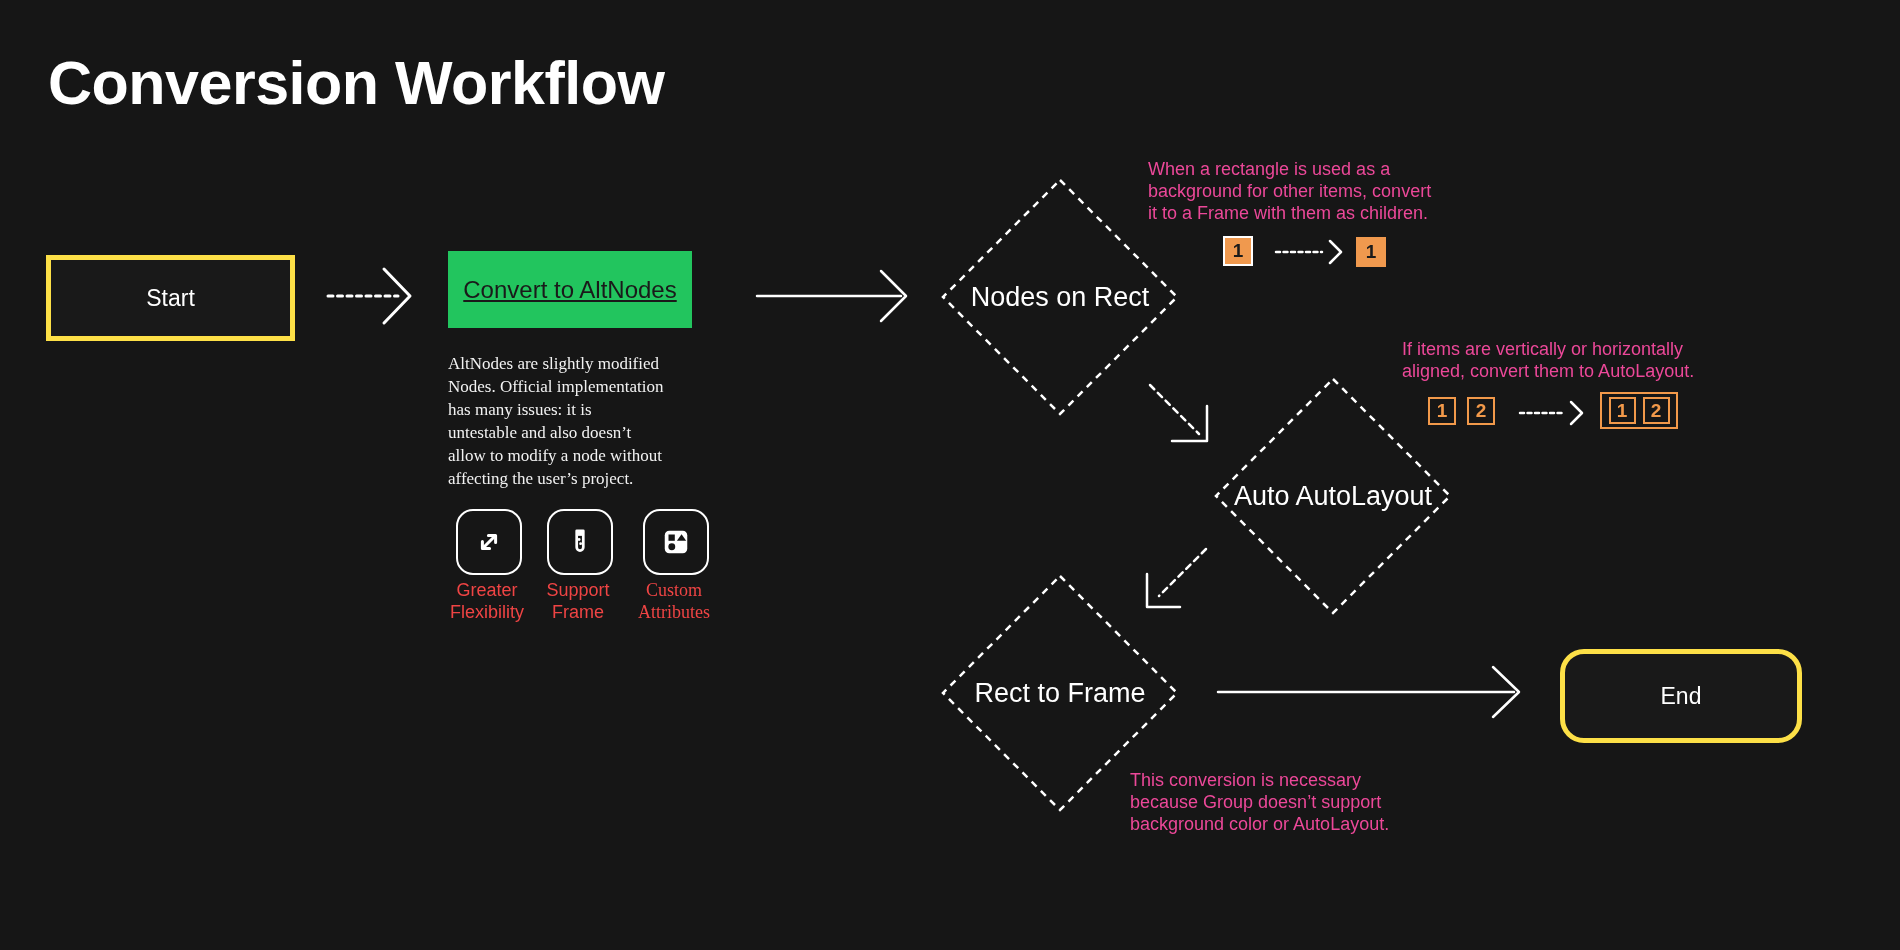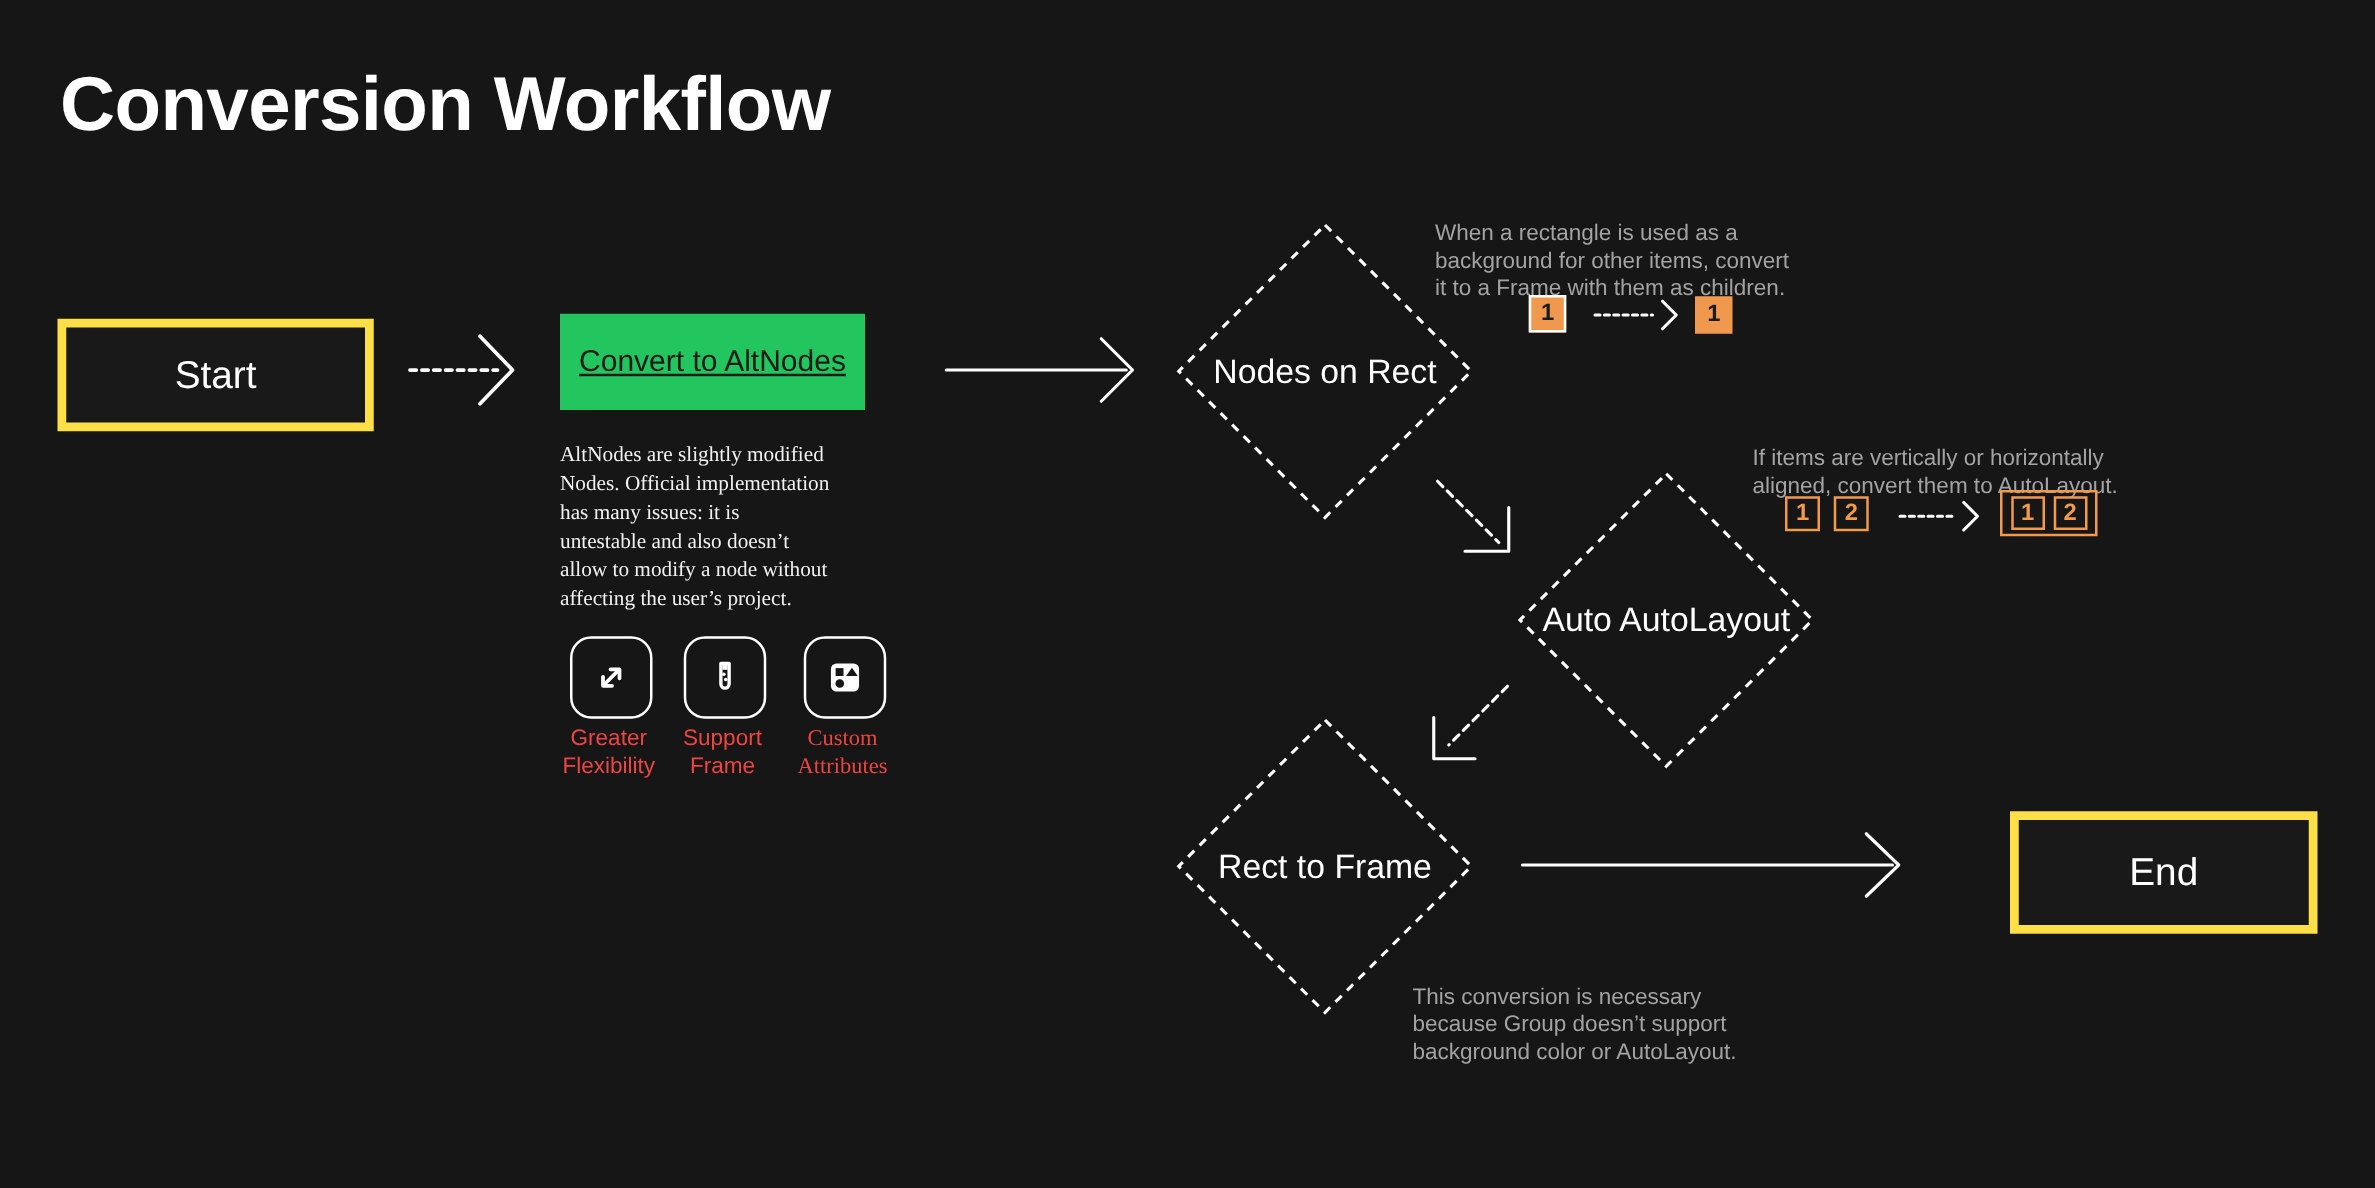--- a/index.html
+++ b/index.html
@@ -12,38 +12,37 @@
     color:#ffffff;
   }
   .abs{position:absolute;}
   .page-title{
     left:48px;top:48px;
     font-size:61px;font-weight:700;letter-spacing:-0.5px;color:#fff;
   }
   svg.overlay{left:0;top:0;pointer-events:none;}
   
   .term-box{
-    border:7px solid #fde047;background:#191919;
-    display:flex;align-items:center;justify-content:center;
-    font-size:31px;color:#fff;
+    border:5px solid #fde047;background:#191919;
+    display:flex;align-items:center;justify-content:center;
+    font-size:23px;color:#fff;
   }
   .box-start{left:46px;top:255px;width:239px;height:76px;}
-  .box-end{left:1608px;top:649px;width:232px;height:84px;}
+  .box-end{left:1560px;top:649px;width:232px;height:84px;border-radius:24px;}
   
   .process-box{
     left:448px;top:251px;width:244px;height:77px;
     background:#22c55e;
     display:flex;align-items:center;justify-content:center;
     font-size:24px;font-weight:500;color:#1a1a1a;text-decoration:underline;
   }
   
   .note{
-    font-size:18px;line-height:22px;color:#a3a3a3;
+    font-size:18px;line-height:22px;color:#ec4899;
     white-space:pre-line;
-    margin-top:17px;
   }
   .desc{
     left:448px;top:352px;width:300px;
     font-size:17px;line-height:23px;color:#f2f2f2;
     white-space:pre-line;
     font-family:Liberation Serif, serif;
   }
   .note-rect{left:1148px;top:158px;width:330px;}
   .note-layout{left:1402px;top:338px;width:360px;}
   .note-group{left:1130px;top:769px;width:280px;}

